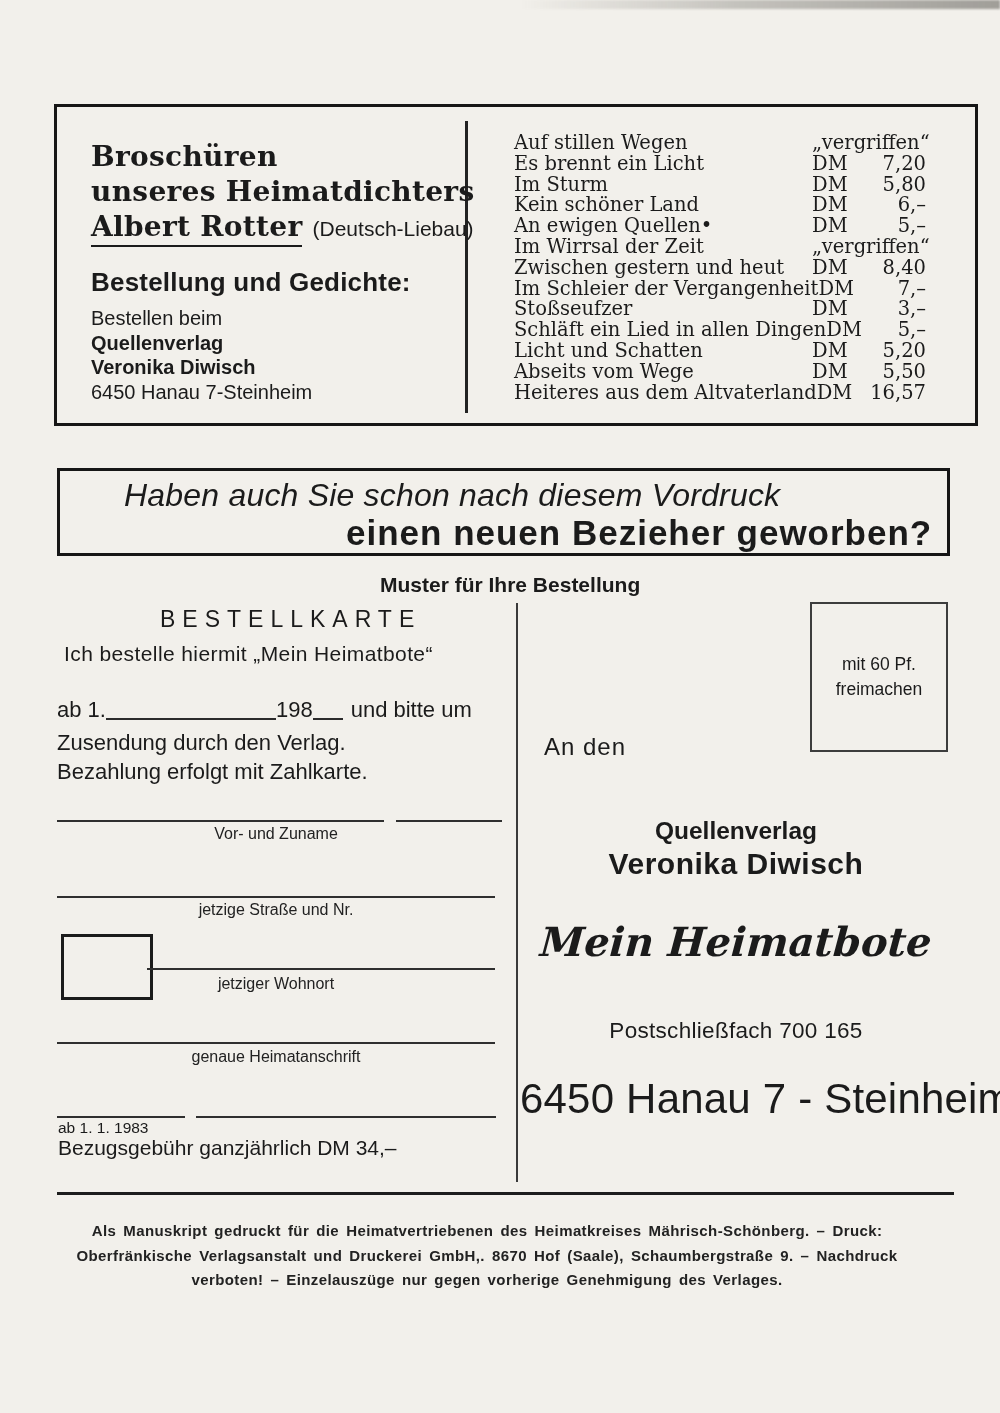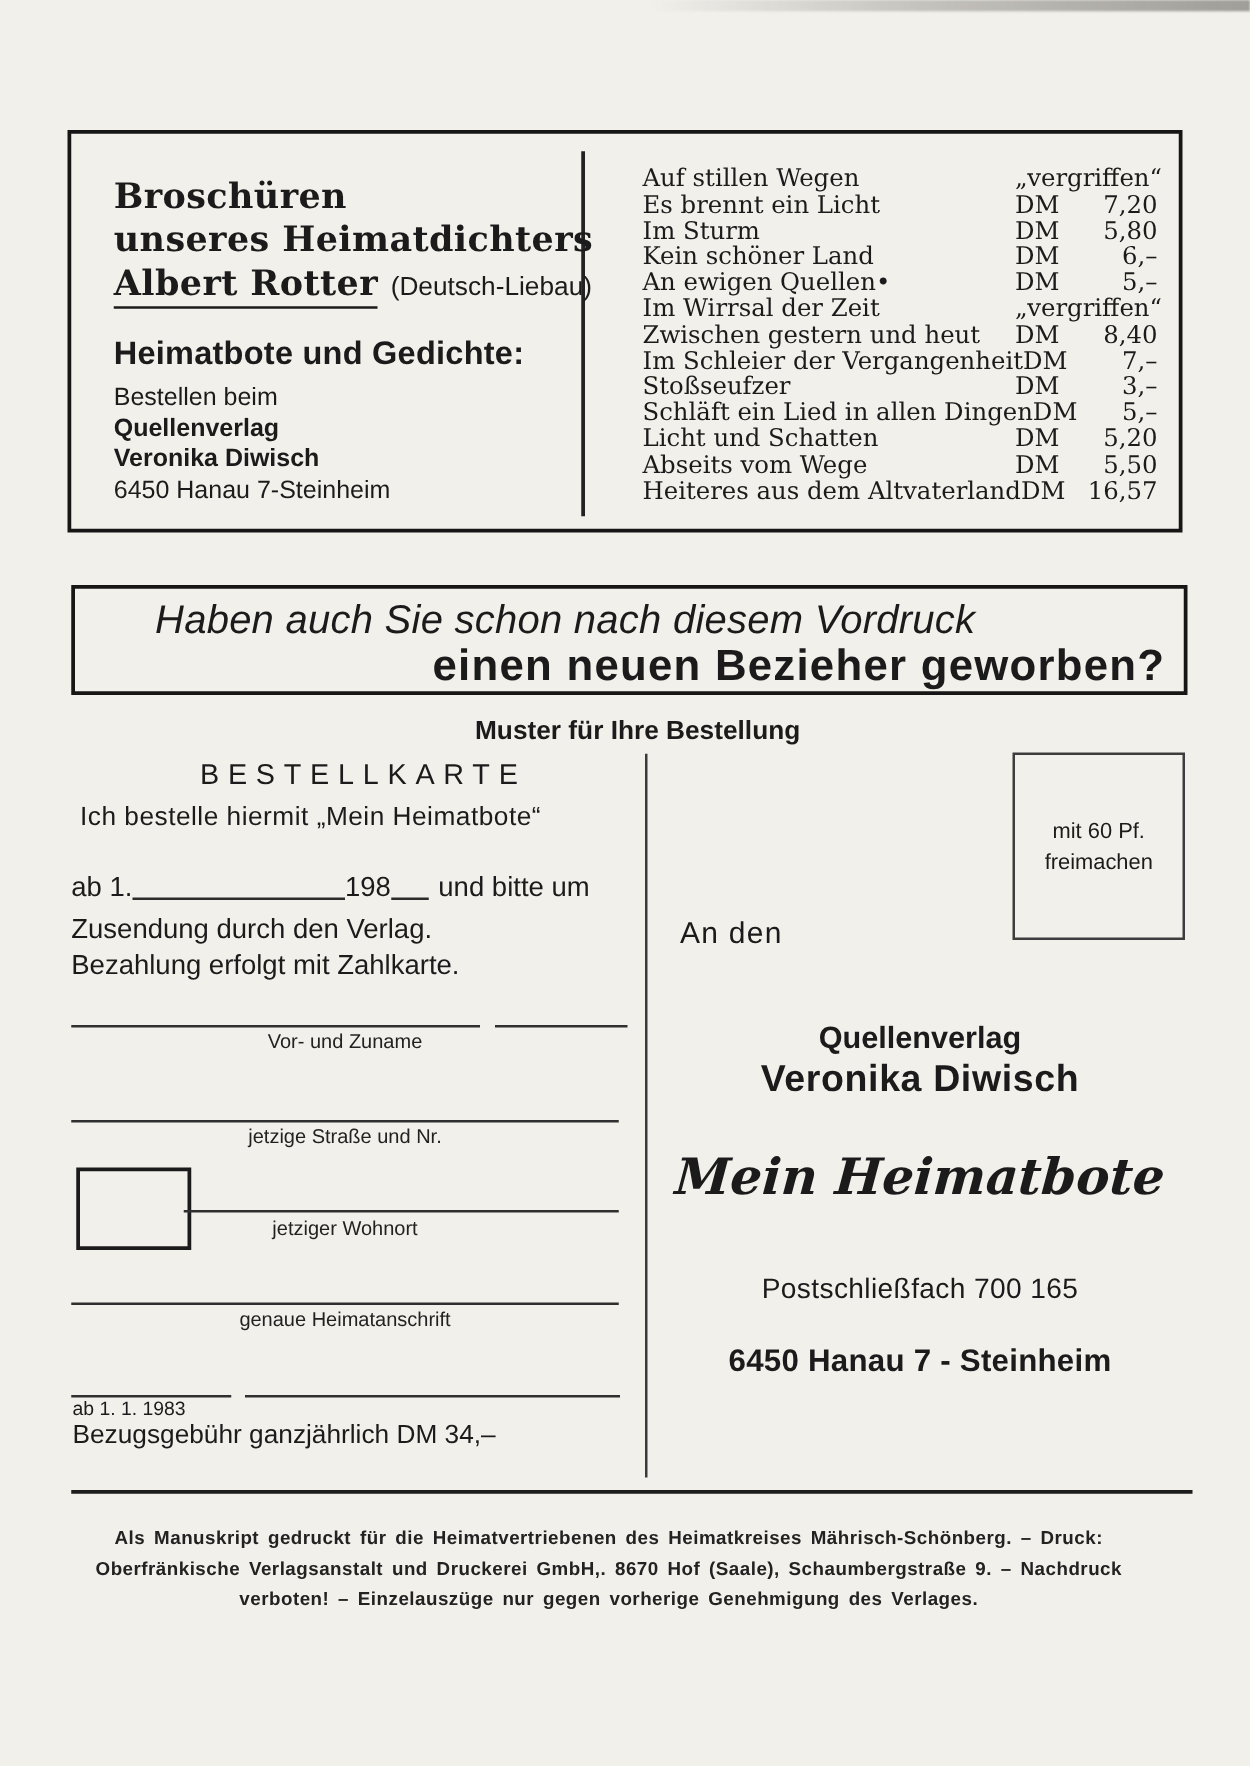--- a/index.html
+++ b/index.html
@@ -16,20 +16,21 @@
   
   .smudge{
     left:520px;top:0;width:480px;height:9px;
     background:linear-gradient(to right, rgba(80,78,72,0) 0%, rgba(80,78,72,.28) 45%, rgba(60,58,52,.45) 100%);
     filter:blur(1px);
   }
   
   .topbox{
     left:54px;top:104px;width:886px;height:316px;
     border:3px solid #161616;
+    padding-left:32px;
   }
   .topbox-divider{
     left:408px;top:14px;width:3px;height:292px;
     background:#222;
   }
   .b-head{
     left:34px;top:32px;
     font-family:"DejaVu Serif","Liberation Serif",serif;
     font-weight:bold;font-size:28px;line-height:35px;letter-spacing:.3px;
     white-space:nowrap;
@@ -88,21 +89,21 @@
   .addr{left:520px;width:432px;text-align:center;white-space:nowrap;}
   .addr-pub{top:817px;font-weight:bold;font-size:24.5px;}
   .addr-owner{top:847px;font-weight:bold;font-size:30px;letter-spacing:.5px;}
   .addr-mag{
     top:918px;
     font-family:"DejaVu Serif","Liberation Serif",serif;
     font-style:italic;font-weight:bold;font-size:40px;
     transform:skewX(-4deg);
   }
   .addr-pobox{top:1018px;font-size:22.5px;letter-spacing:.3px;}
-  .addr-city{top:1075px;font-weight:bold;font-size:25px;letter-spacing:.2px;}
+  .addr-city{top:1075px;font-weight:normal;font-size:42px;letter-spacing:.2px;}
   
   .botrule{left:57px;top:1192px;width:897px;height:3px;background:#1d1d1d;}
   .footer{
     left:32px;top:1219px;width:910px;
     text-align:center;font-weight:bold;font-size:15px;line-height:24.5px;
     letter-spacing:.4px;word-spacing:2.5px;color:#222;
   }
 </style>
 </head>
 <body>
@@ -113,21 +114,21 @@
 
   <div class="abs topbox">
     <div class="abs topbox-divider"></div>
 
     <div class="abs b-head">
       <div>Broschüren</div>
       <div>unseres Heimatdichters</div>
       <div><span class="author-underline">Albert Rotter</span> <span class="author-origin">(Deutsch-Liebau)</span></div>
     </div>
 
-    <div class="abs b-sub">Heimatbote und Gedichte:</div>
+    <div class="abs b-sub">Bestellung und Gedichte:</div>
 
     <div class="abs b-line" style="top:199px;">Bestellen beim</div>
     <div class="abs b-line bold" style="top:224px;">Quellenverlag</div>
     <div class="abs b-line bold" style="top:248px;">Veronika Diwisch</div>
     <div class="abs b-line" style="top:273px;">6450 Hanau 7-Steinheim</div>
 
     <div class="abs booklist">
       <div class="book-row">
           <span>Auf stillen Wegen</span>
           <span class="bk-p">

